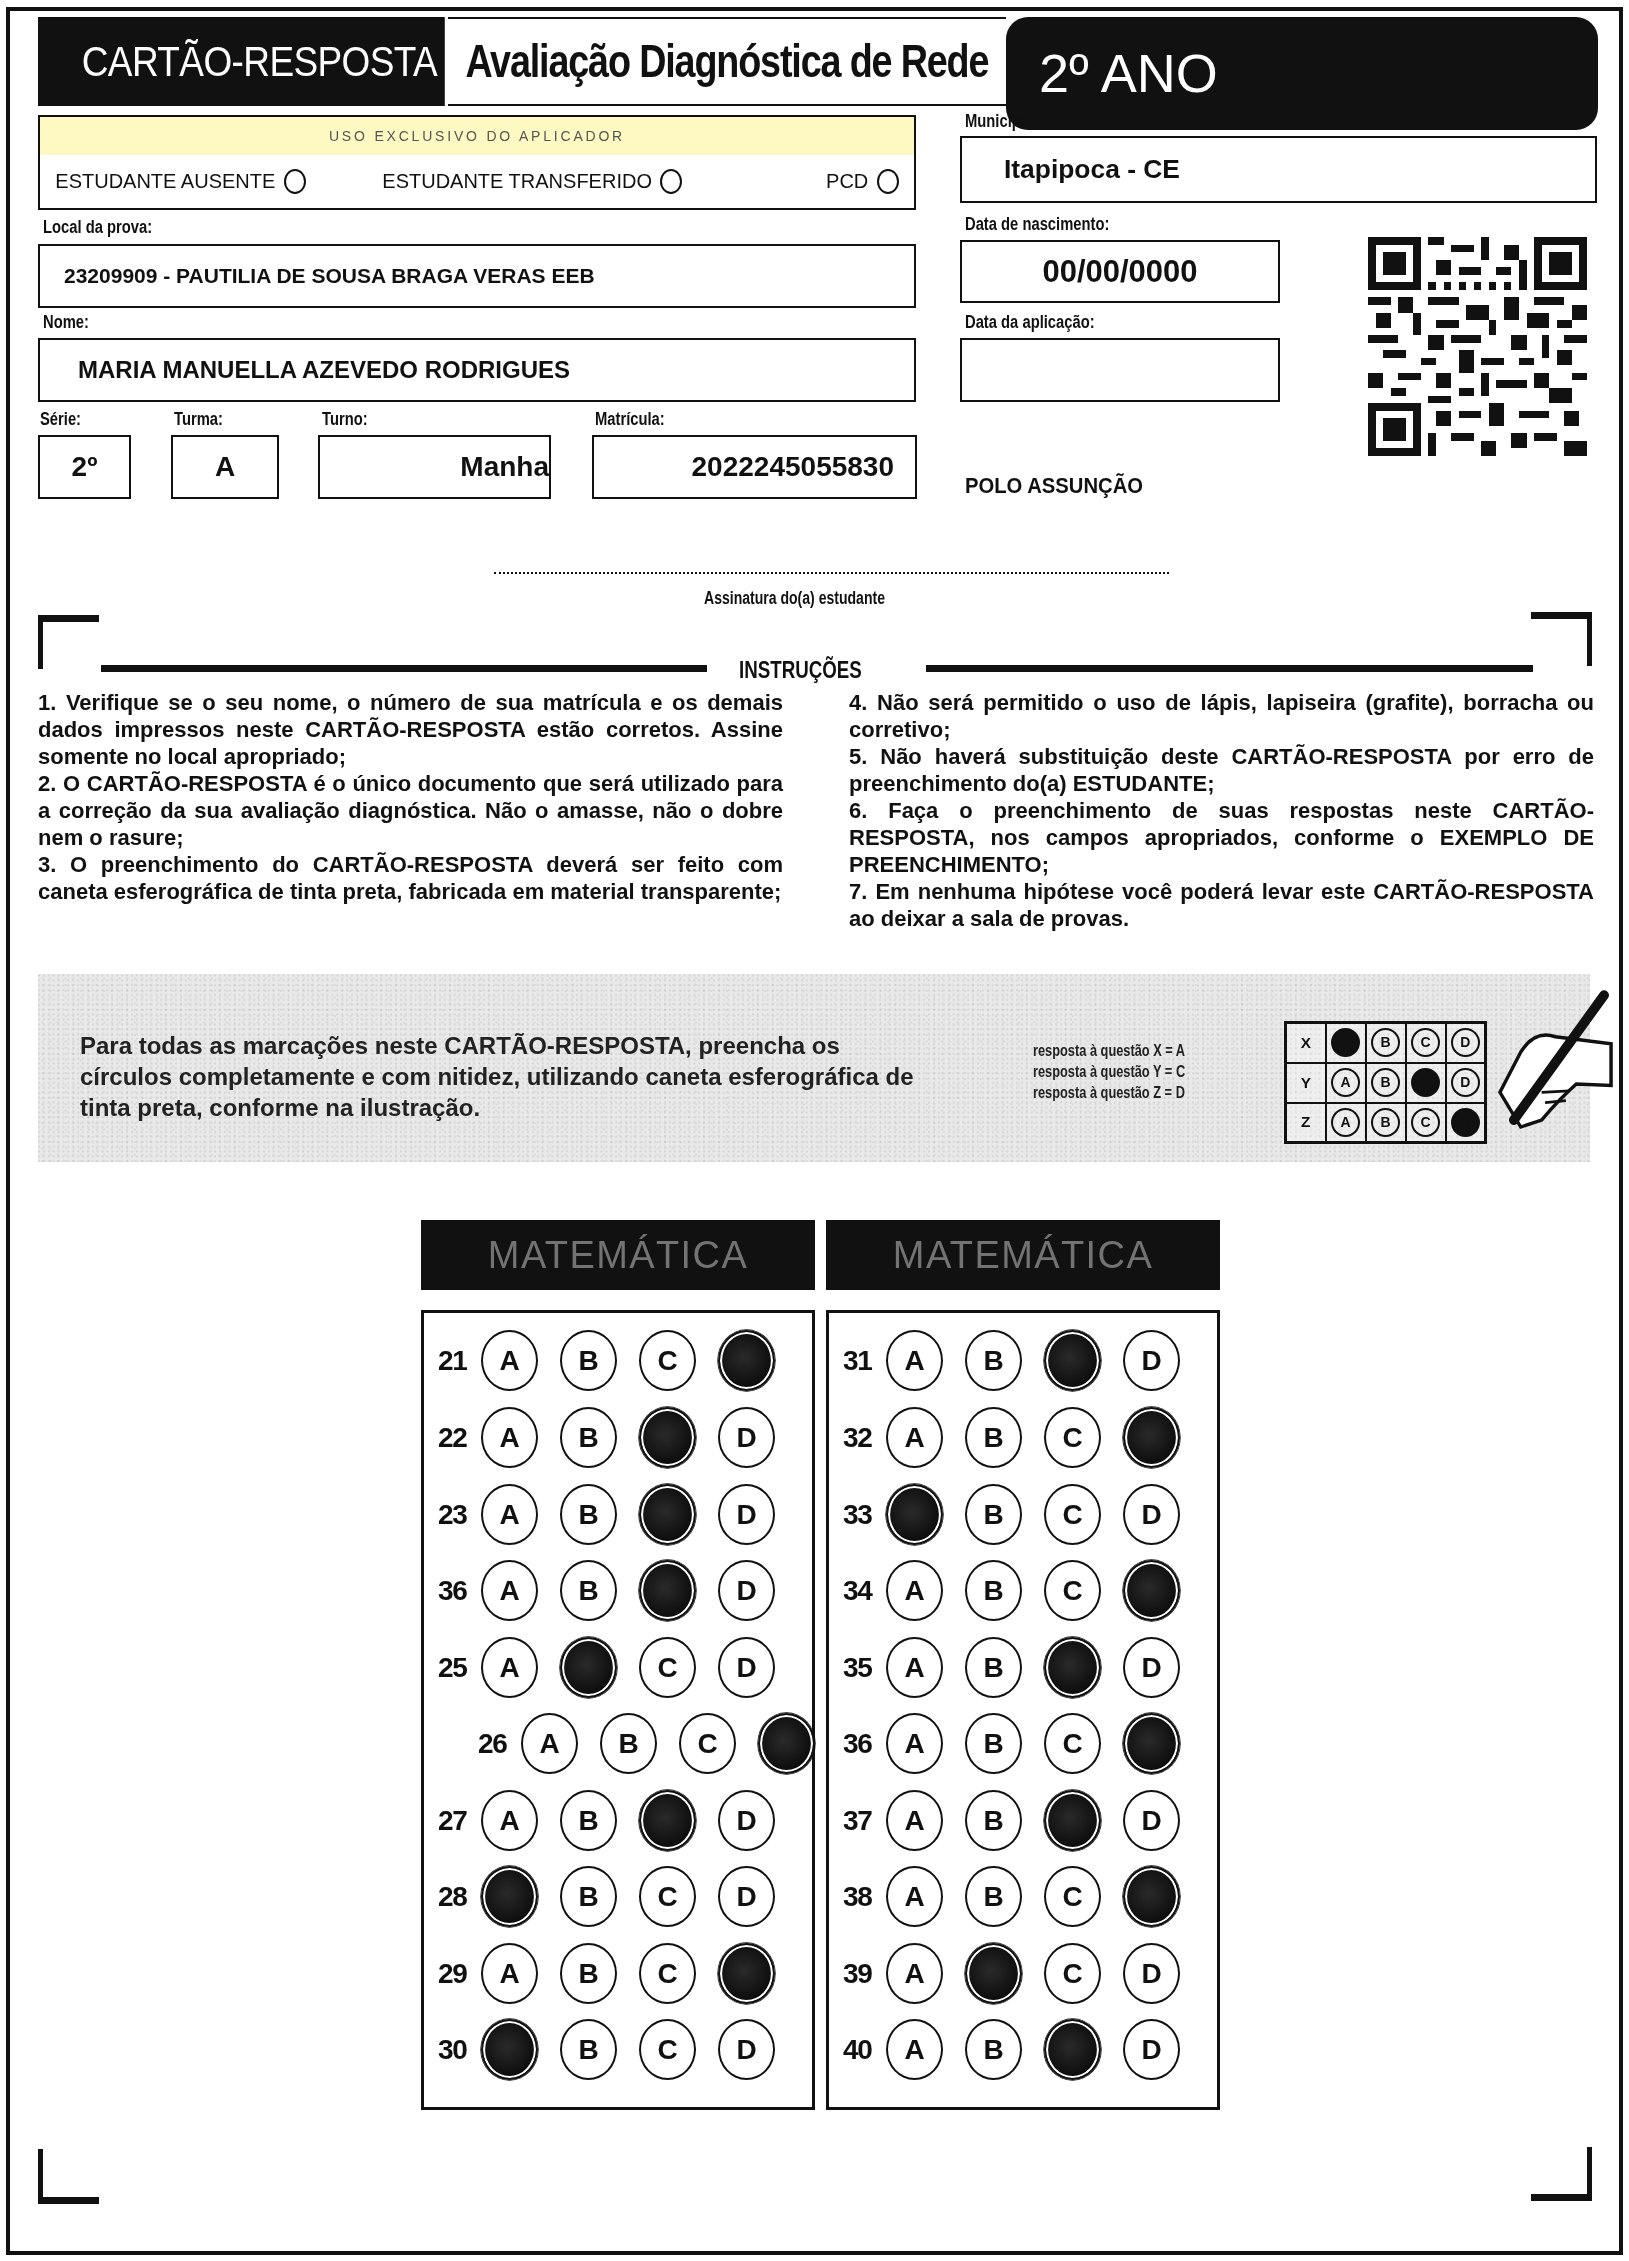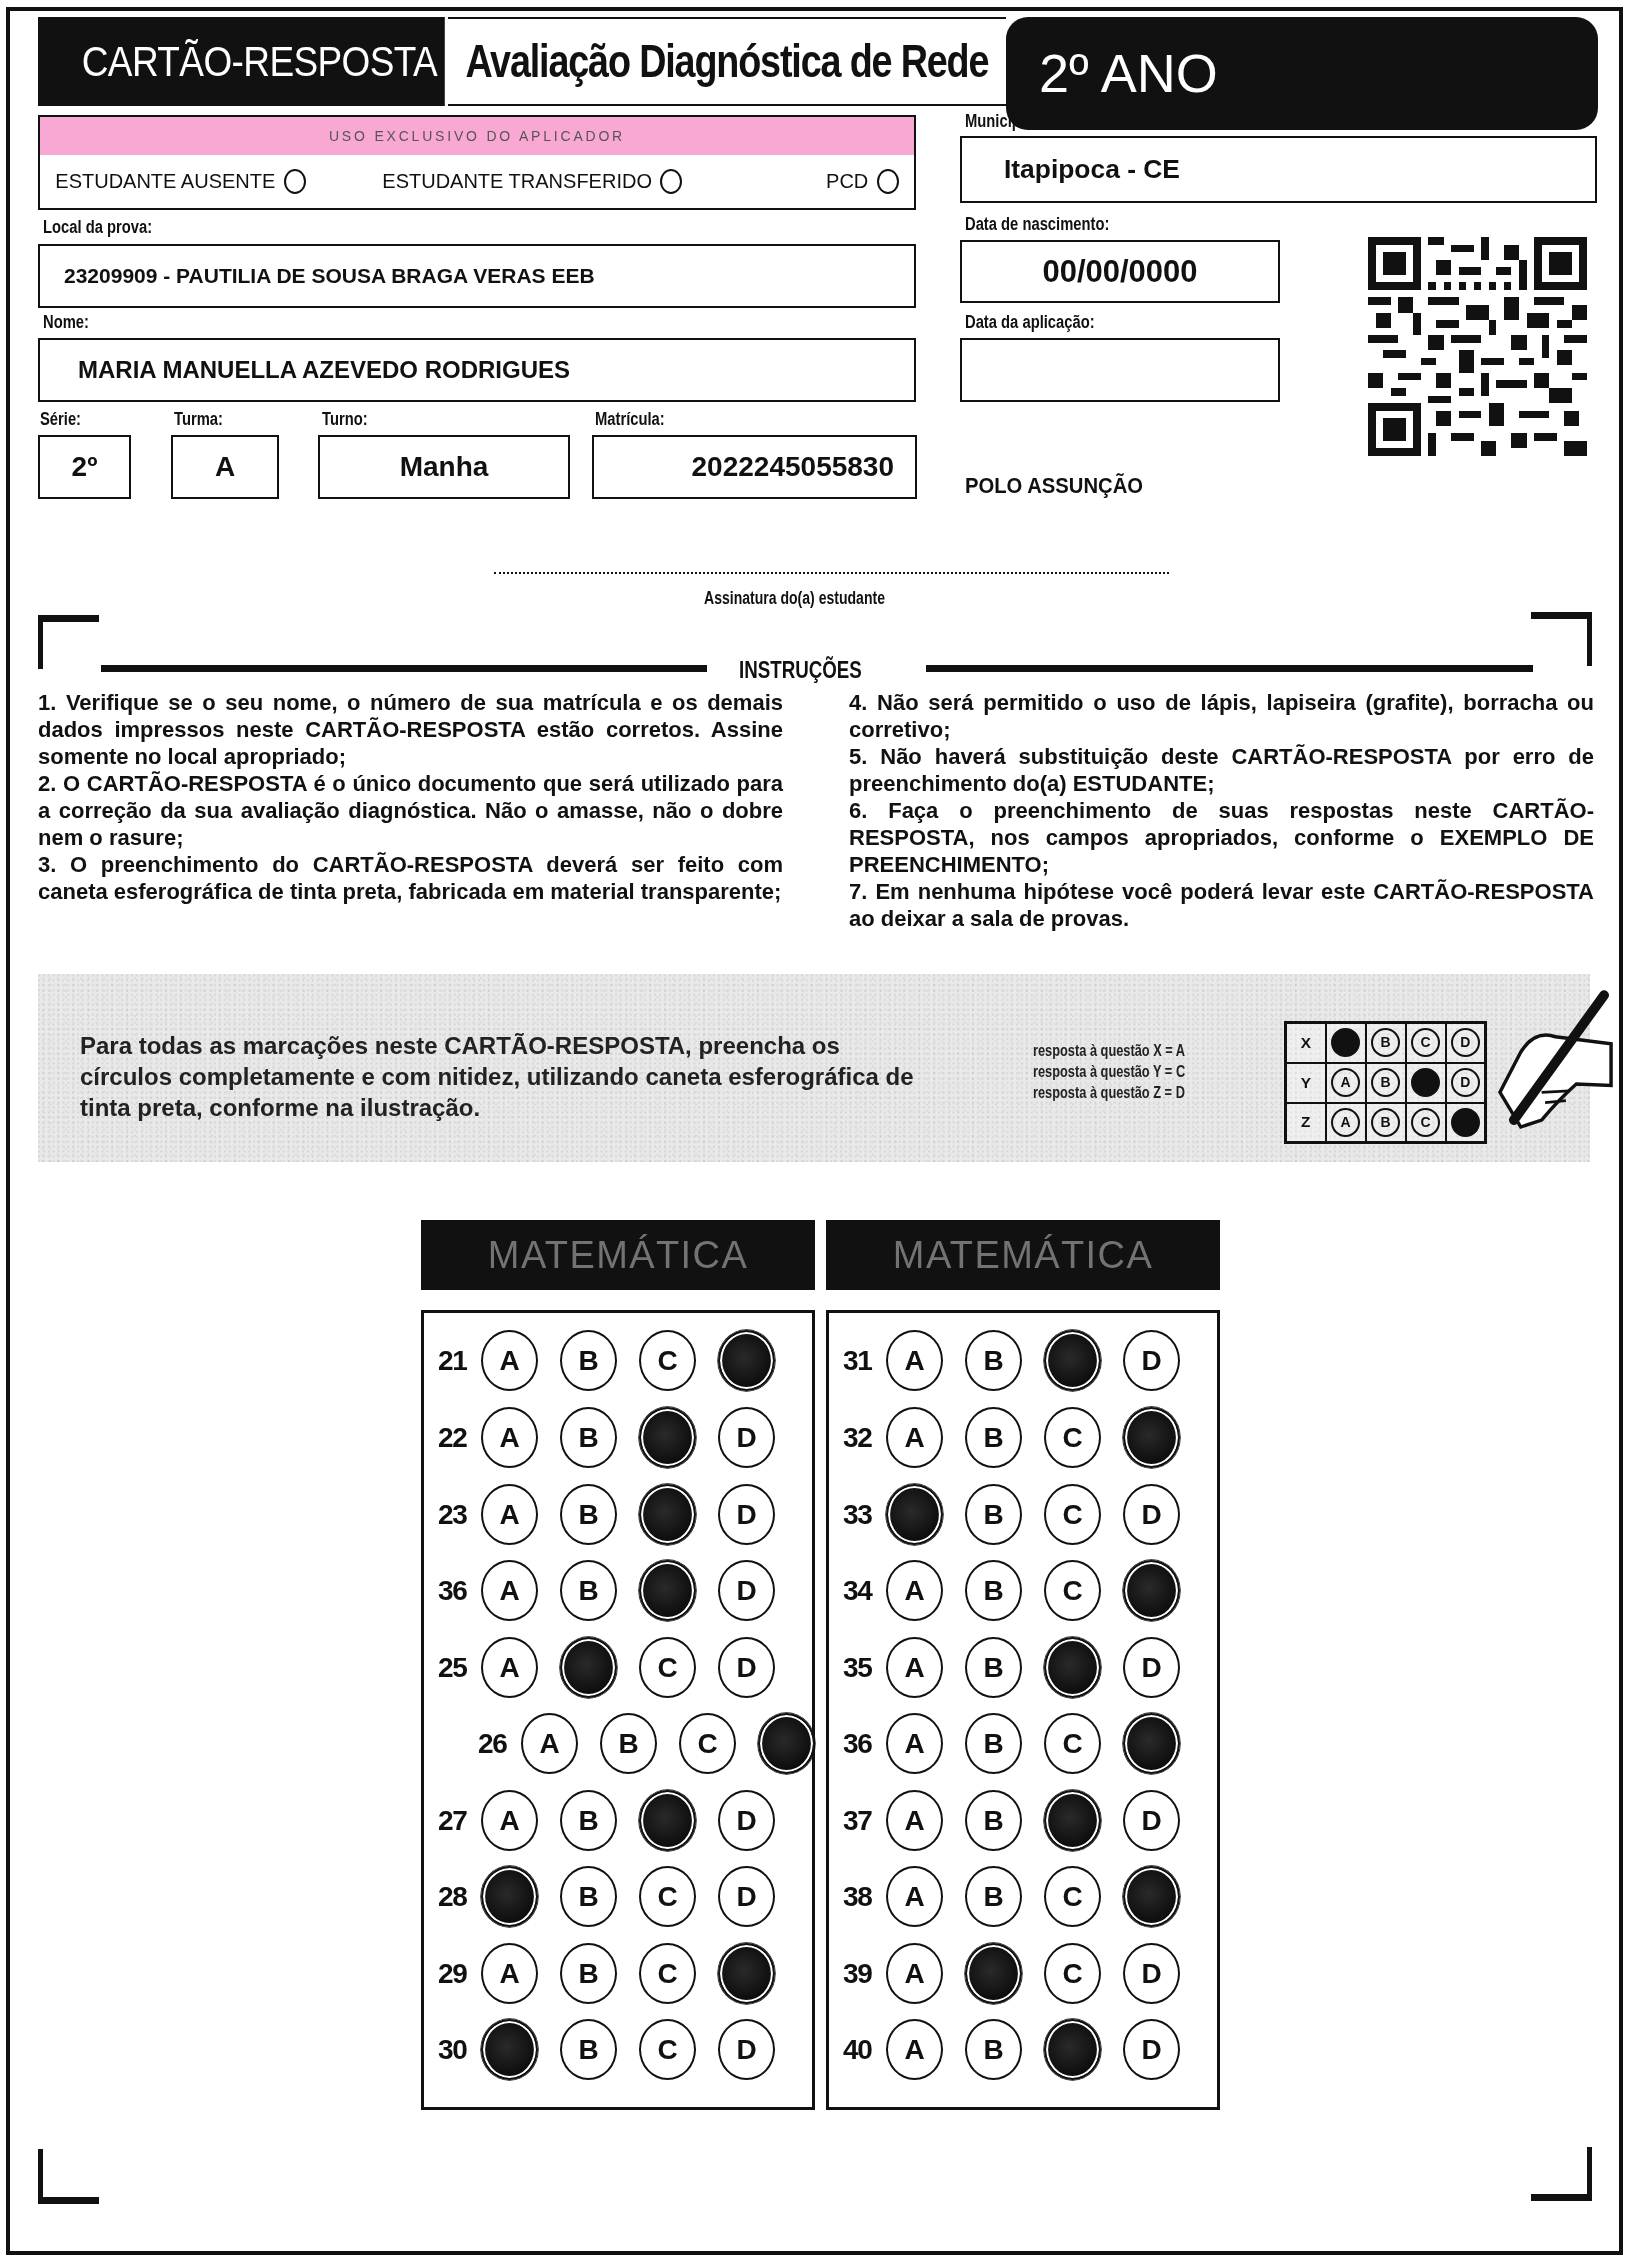--- a/index.html
+++ b/index.html
@@ -10,21 +10,21 @@
 
   
   .hdr-black { position: absolute; background: #111; color: #fff; display: flex; align-items: center; }
   .hdr-title-left { left: 38px; top: 16.7px; width: 409px; height: 89px; justify-content: center; font-size: 43px; font-family: "Liberation Sans", sans-serif; letter-spacing: -0.7px; transform: scaleX(0.86); transform-origin: left center; padding-left: 42px; width: 473px;}
   .hdr-title-mid { position: absolute; left: 448px; top: 16.7px; width: 558px; height: 89px; background:#fff; border-top:2.1px solid #111; border-bottom:2.1px solid #111; display:flex; align-items:center; justify-content:center; font-weight: 700; font-size: 46px; letter-spacing: -1.4px; }
   .hdr-title-mid span { display:inline-block; transform: scaleX(0.82); white-space: nowrap; }
   .hdr-title-right { left: 1006px; top: 16.7px; width: 592px; height: 113px; padding-left: 33px; font-size: 54px; border-radius: 22px; }
 
   
   .aplic { position: absolute; left: 38px; top: 115px; width: 878px; height: 95px; border: 2.8px solid #111; }
-  .aplic-strip { height: 38px; background: #f9a8d4; color: #555; font-size: 14px; text-align: center; line-height: 38px; letter-spacing: 2.8px; }
+  .aplic-strip { height: 38px; background: #fef9c3; color: #555; font-size: 14px; text-align: center; line-height: 38px; letter-spacing: 2.8px; }
   .aplic-row { display: flex; align-items: center; height: 52px; padding: 0 15.3px; font-size: 20px; }
   .aplic-item { display: flex; align-items: center; gap: 8.4px; }
   .bubble-empty { width: 22px; height: 25px; border: 2.1px solid #111; border-radius: 50%; display:inline-block; }
 
   .lbl { position: absolute; font-size: 18px; font-weight: 700; transform: scaleX(0.82); transform-origin: left center; white-space: nowrap; }
   .field { position: absolute; border: 2.8px solid #111; display: flex; align-items: center; font-weight: 700; background:#fff; }
 
   .qr { position: absolute; left: 1368px; top: 235px; width: 219px; height: 223px; }
 
   .polo { position: absolute; left: 965px; top: 473px; font-size: 22px; font-weight: 700; transform: scaleX(0.92); transform-origin: left center; }
@@ -202,21 +202,21 @@
 <div class="field" style="left:38px;top:435px;width:93px;height:64px;justify-content:center;font-size:28px">
   <span>2º</span>
 </div>
 
 <div class="lbl" style="left:174px;top:409px">Turma:</div>
 <div class="field" style="left:171px;top:435px;width:108px;height:64px;justify-content:center;font-size:28px">
   <span>A</span>
 </div>
 
 <div class="lbl" style="left:322px;top:409px">Turno:</div>
-<div class="field" style="left:318px;top:435px;width:252px;height:64px;justify-content:center;font-size:28px">
+<div class="field" style="left:318px;top:435px;width:233px;height:64px;justify-content:flex-end;font-size:28px">
   <span>Manha</span>
 </div>
 
 <div class="lbl" style="left:595px;top:409px">Matrícula:</div>
 <div class="field" style="left:592px;top:435px;width:325px;height:64px;justify-content:flex-end;padding-right:21px;font-size:28px">
   <span>2022245055830</span>
 </div>
 
 <div class="polo">POLO ASSUNÇÃO</div>
 

